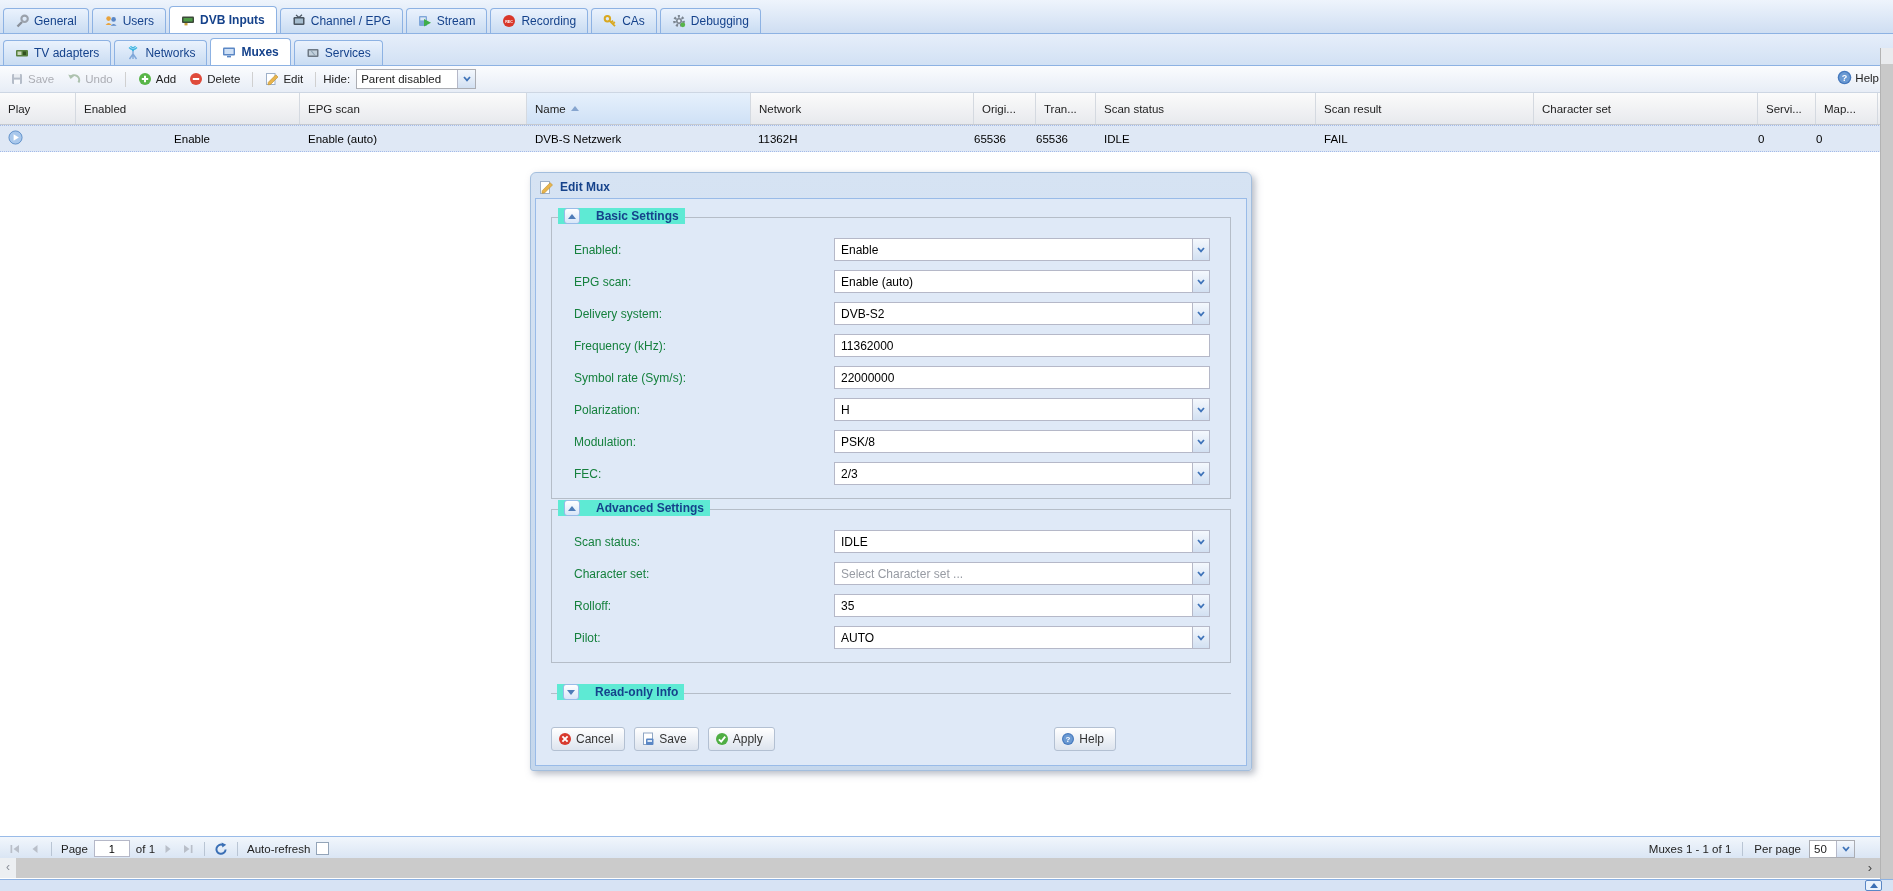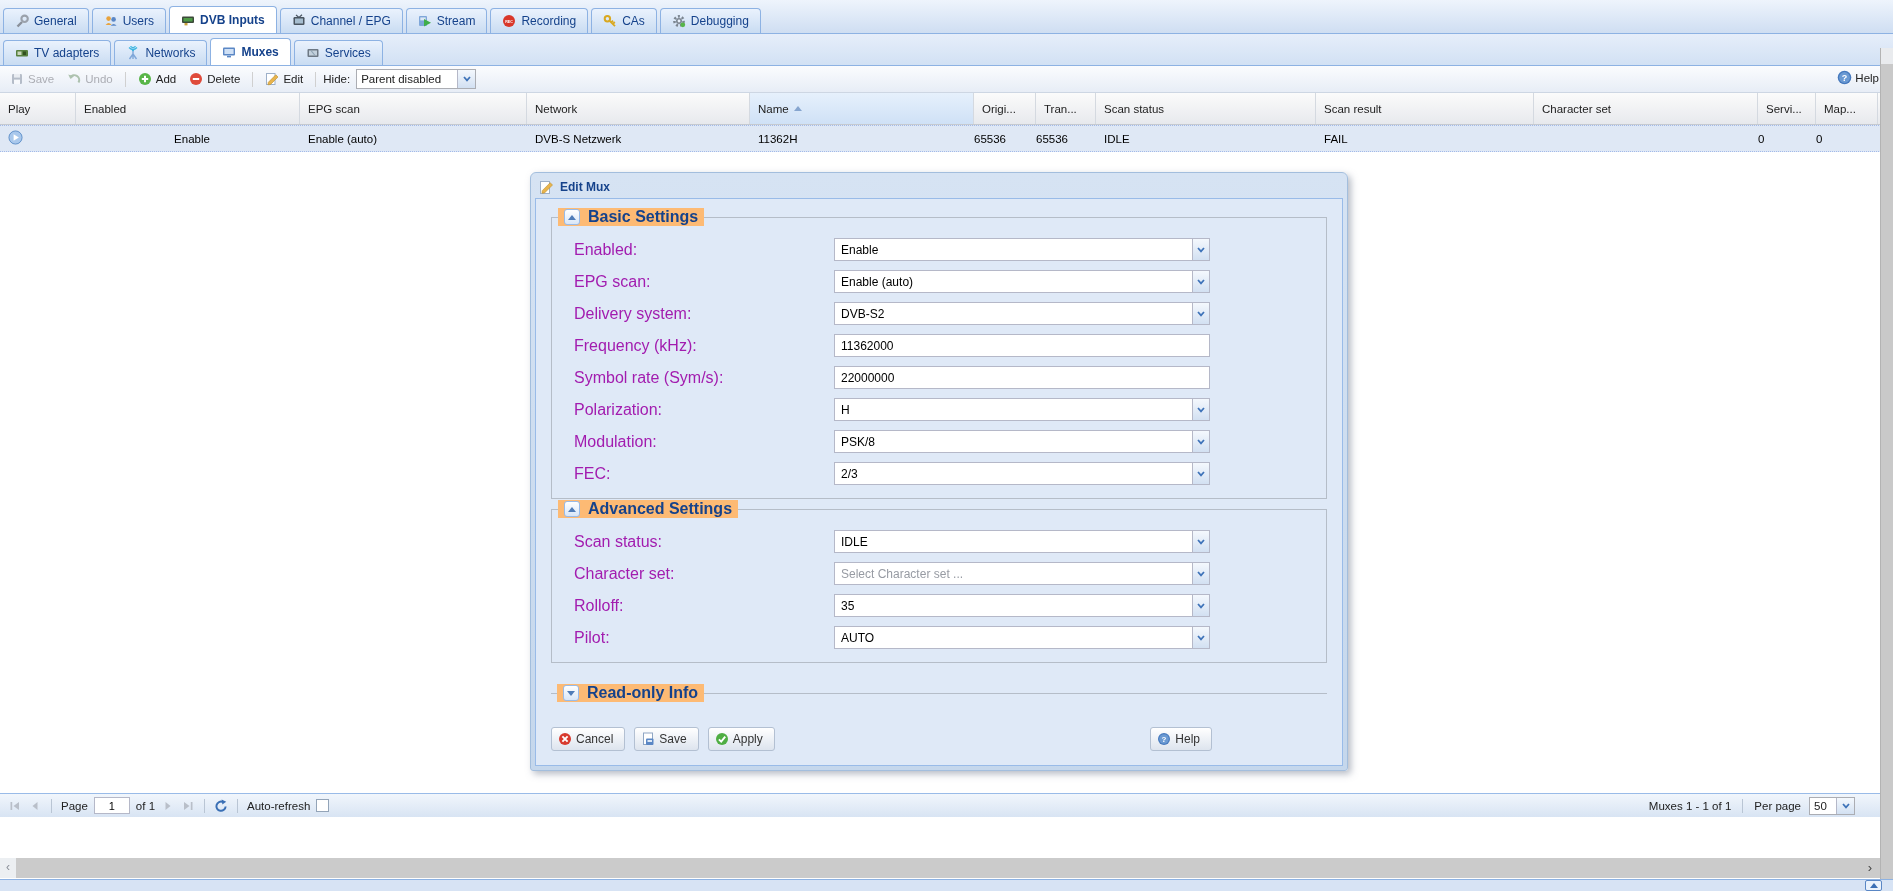--- a/index.html
+++ b/index.html
@@ -51,59 +51,59 @@
   .sortarrow { width:0; height:0; border-left:4px solid transparent; border-right:4px solid transparent; border-bottom:5px solid #86a5cf; margin-top:3px; }
   .grid-row { display:flex; height:27px; background:#dfe8f5; border-top:1px dotted #a3bae9; border-bottom:1px dotted #a3bae9; align-items:center; cursor:pointer; }
   .cell { padding-left:8px; font-size:11.5px; color:#000; white-space:nowrap; overflow:hidden; }
   .cell.num { padding-right:12px; padding-left:0; }
   .c0{width:76px;} .c1{width:224px;text-align:center;} .c2{width:227px;} .c3{width:223px;} .c4{width:224px;}
   .c5{width:62px;} .c6{width:60px;} .c7{width:220px;} .c8{width:218px;} .c9{width:224px;}
   .c10{width:58px;} .c11{width:62px;} .cfill{flex:1; border-right:none;}
 
   
   .window {
-    position:absolute; left:530px; top:172px; width:818px; z-index:40;
+    position:absolute; left:530px; top:172px; width:722px; z-index:40;
     background:linear-gradient(#d6e3f3,#c5d7ec); border:1px solid #a3bedd;
     border-radius:6px 6px 3px 3px; box-shadow:3px 3px 7px rgba(110,120,140,.5);
   }
   .win-title { height:25px; display:flex; align-items:center; gap:6px; padding:3px 8px 0; color:#15428b; font-weight:bold; font-size:12px; cursor:move; }
   .win-body { margin:0 4px 4px; border:1px solid #99bbe8; background:#dfe9f7; padding:2px 0 14px; }
   .fieldset { margin:16px 15px 0; border:1px solid #b5bdc8; padding:12px 12px 12px; position:relative; }
   .fieldset.collapsed { border-width:1px 0 0 0; border-color:#b5bdc8; padding:0; margin-top:30px; height:14px; }
   .legend {
-    position:absolute; top:-10px; left:6px; background:#fdba74; padding:0 6px;
-    display:flex; gap:8px; align-items:center; color:#15428b; font-weight:bold; font-size:16px; white-space:nowrap;
+    position:absolute; top:-10px; left:6px; background:#5eead4; padding:0 6px;
+    display:flex; gap:16px; align-items:center; color:#15428b; font-weight:bold; font-size:12px; white-space:nowrap;
   }
   .toggle {
     width:16px; height:16px; border:1px solid #99bbe8; border-radius:3px; cursor:pointer;
     background:linear-gradient(#ffffff,#d8e6f8); display:flex; align-items:center; justify-content:center;
   }
   .tri-up { width:0; height:0; border-left:4px solid transparent; border-right:4px solid transparent; border-bottom:5px solid #4f7cb8; }
   .tri-down { width:0; height:0; border-left:4px solid transparent; border-right:4px solid transparent; border-top:5px solid #4f7cb8; }
   .frow { display:flex; align-items:center; margin:7px 0 0 10px; height:25px; }
-  .flabel { width:260px; font-size:16px; color:#a21caf; }
+  .flabel { width:260px; font-size:12px; color:#15803d; }
   .combo { display:flex; width:376px; height:23px; }
   .combo input, .textinput {
     flex:1; min-width:0; height:23px; border:1px solid #b5b8c8; border-right:none; background:#fff;
     font-family:"Liberation Sans", sans-serif; font-size:12px; padding:0 6px; color:#000; outline:none;
   }
   .textinput { width:376px; flex:none; border-right:1px solid #b5b8c8; }
   .combo .trigger { height:23px; border:1px solid #b5b8c8; }
   .combo input::placeholder { color:#979ba3; opacity:1; }
   .btnrow { display:flex; gap:9px; margin:20px 15px 0; align-items:center; }
   .button {
     display:flex; align-items:center; gap:4px; height:24px; padding:0 11px 0 6px;
     border:1px solid #b3c0d2; border-radius:3px; background:linear-gradient(#ffffff,#dde4ee);
     font-size:12px; color:#333; cursor:pointer; white-space:nowrap;
   }
   .button.help { margin-left:auto; margin-right:115px; }
 
   
   .footer {
-    position:absolute; left:0; top:793px; width:1881px; height:24px;
+    position:absolute; left:0; top:836px; width:1881px; height:24px;
     background:linear-gradient(#f1f6fc,#d8e4f3); border-top:1px solid #99bbe8;
     display:flex; align-items:center; padding:0 8px; gap:6px; font-size:11.5px; color:#222;
   }
   .page-input { width:36px; height:17px; border:1px solid #b5b8c8; text-align:center; font-size:11px; font-family:"Liberation Sans",sans-serif; }
   .footer-right { margin-left:auto; display:flex; align-items:center; gap:8px; padding-right:18px; }
   .pp-box { display:flex; align-items:center; border:1px solid #abadb3; background:#fff; height:18px; width:46px; }
   .pp-box .val { flex:1; padding-left:4px; }
   .fsep { width:1px; height:14px; background:#b9c5d4; margin:0 3px; }
   .checkbox { width:13px; height:13px; border:1px solid #93a4b8; background:#fff; display:inline-block; cursor:pointer; }
   .hscroll { position:absolute; left:0; top:858px; width:1881px; height:20px; background:#cbcbcb; z-index:45; }
@@ -287,26 +287,26 @@
   <div class="grid-header">
     <div class="hcell c0">
         <span>Play</span>
       </div>
     <div class="hcell c1">
         <span>Enabled</span>
       </div>
     <div class="hcell c2">
         <span>EPG scan</span>
       </div>
-    <div class="hcell c3">
-        <span>Network</span>
-      </div>
     <div class="hcell c4 sorted">
         <span>Name</span>
         <span class="sortarrow"></span>
+      </div>
+    <div class="hcell c3">
+        <span>Network</span>
       </div>
     <div class="hcell c5">
         <span>Origi...</span>
       </div>
     <div class="hcell c6">
         <span>Tran...</span>
       </div>
     <div class="hcell c7">
         <span>Scan status</span>
       </div>

